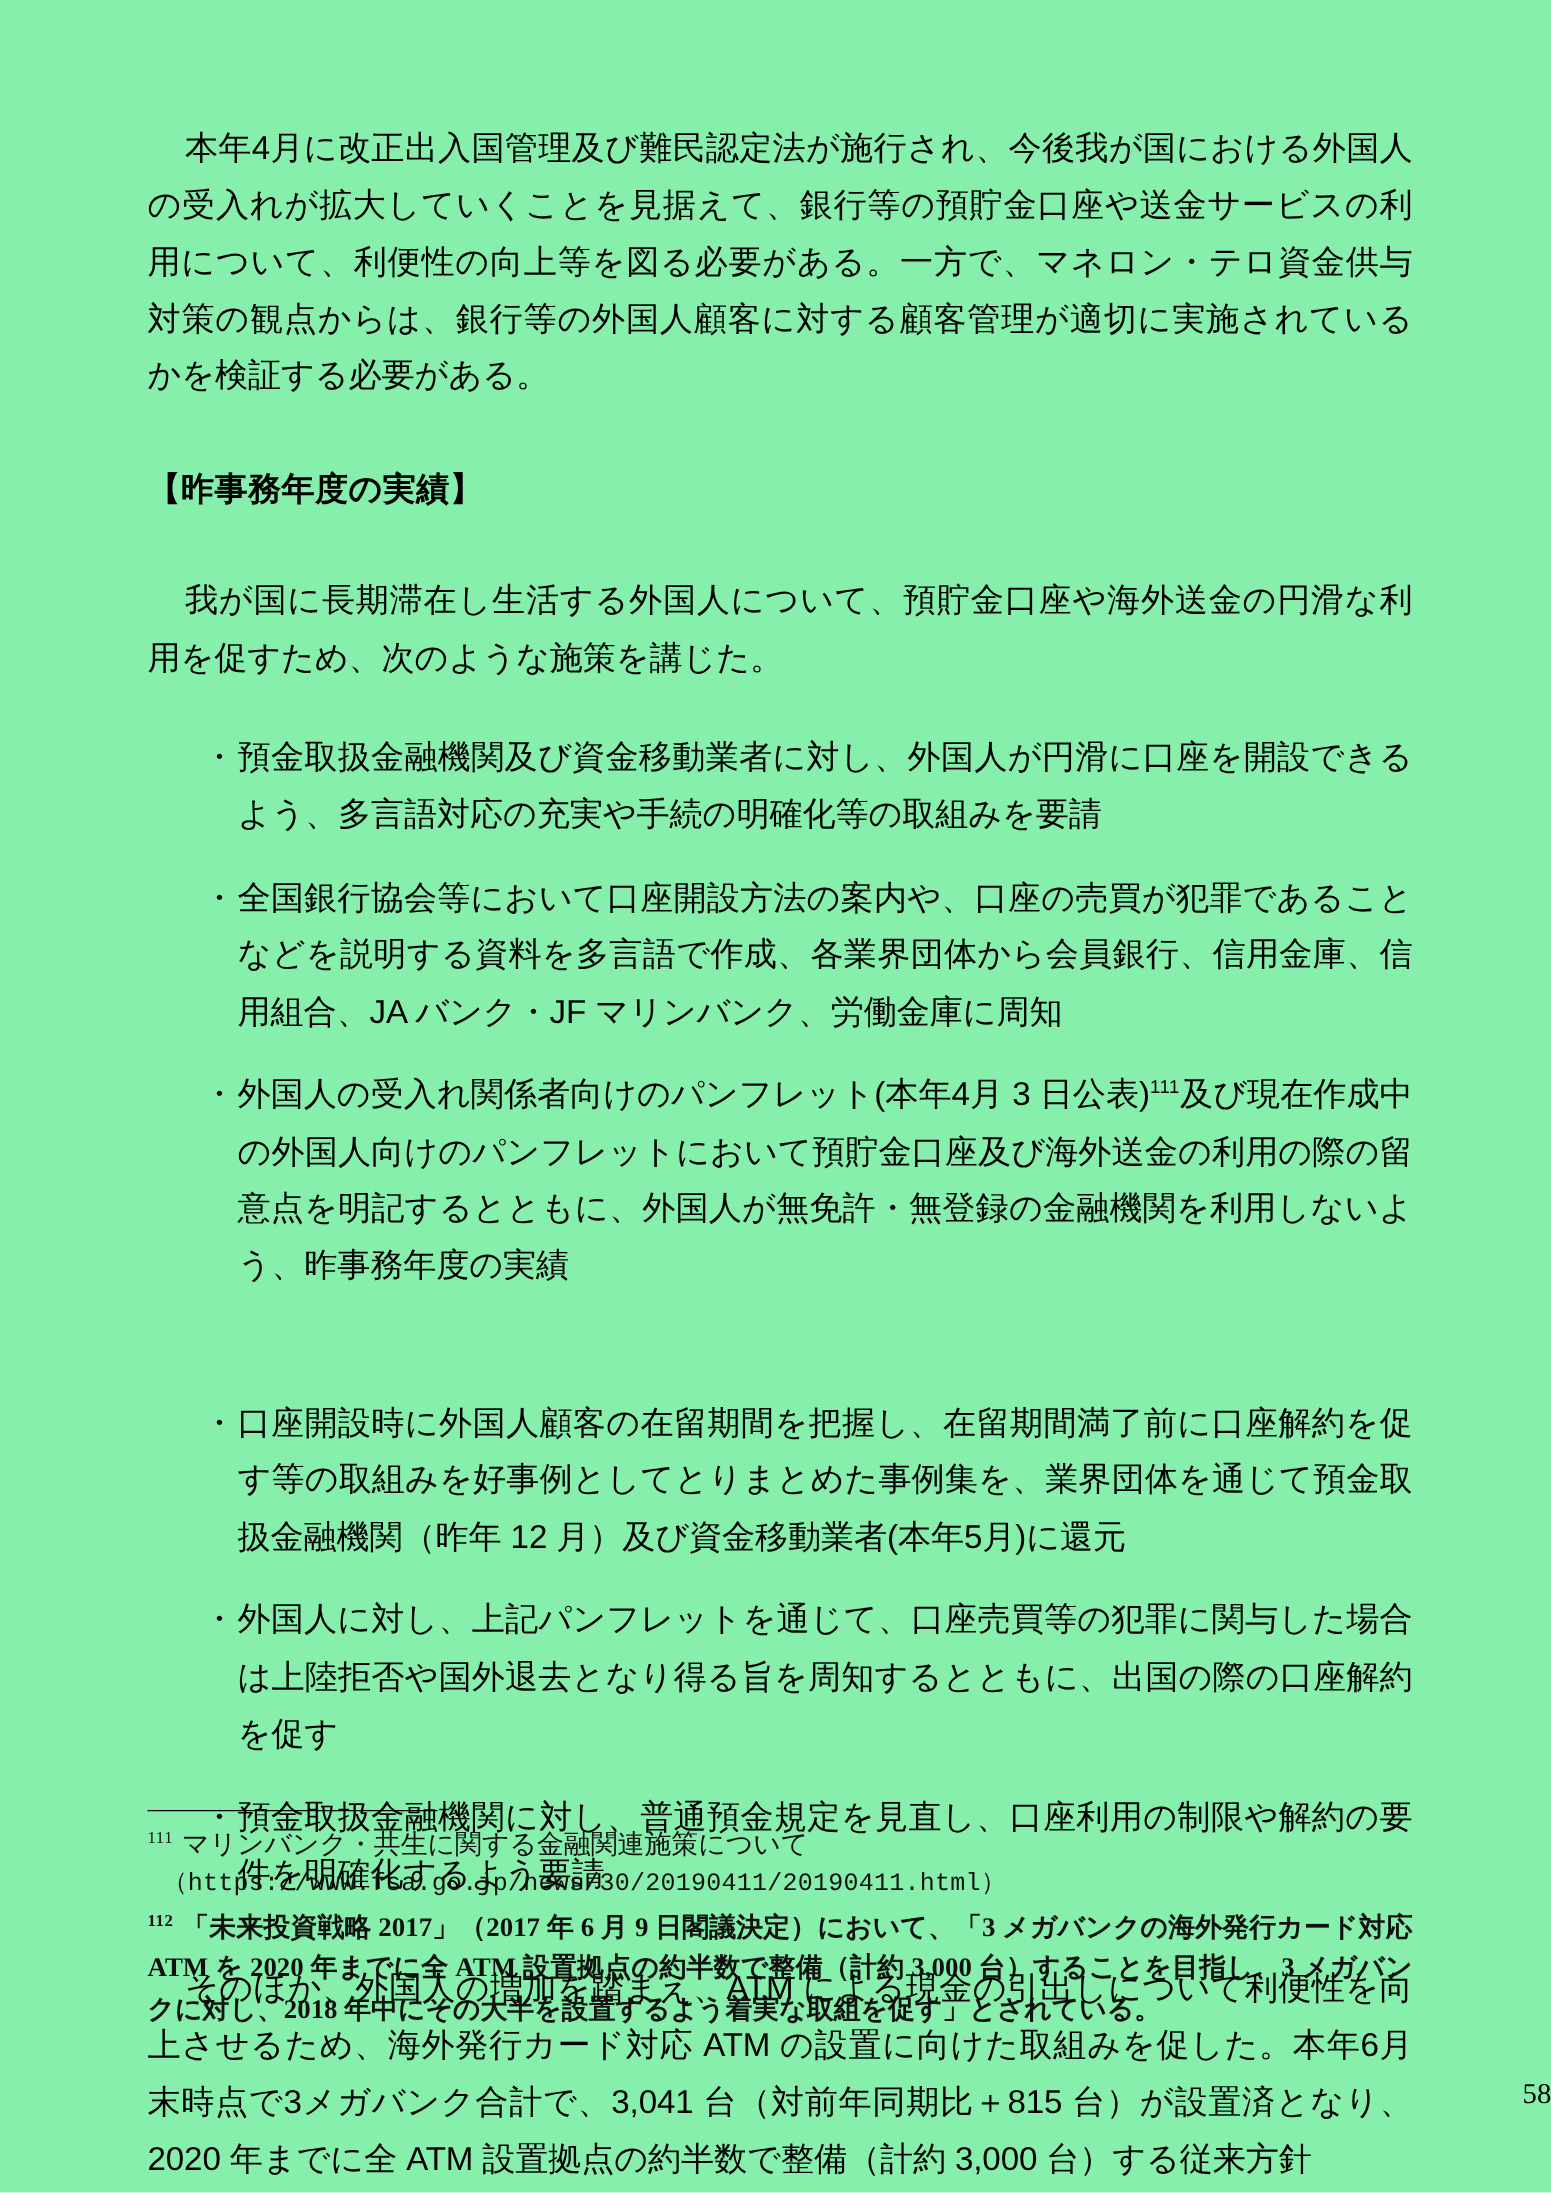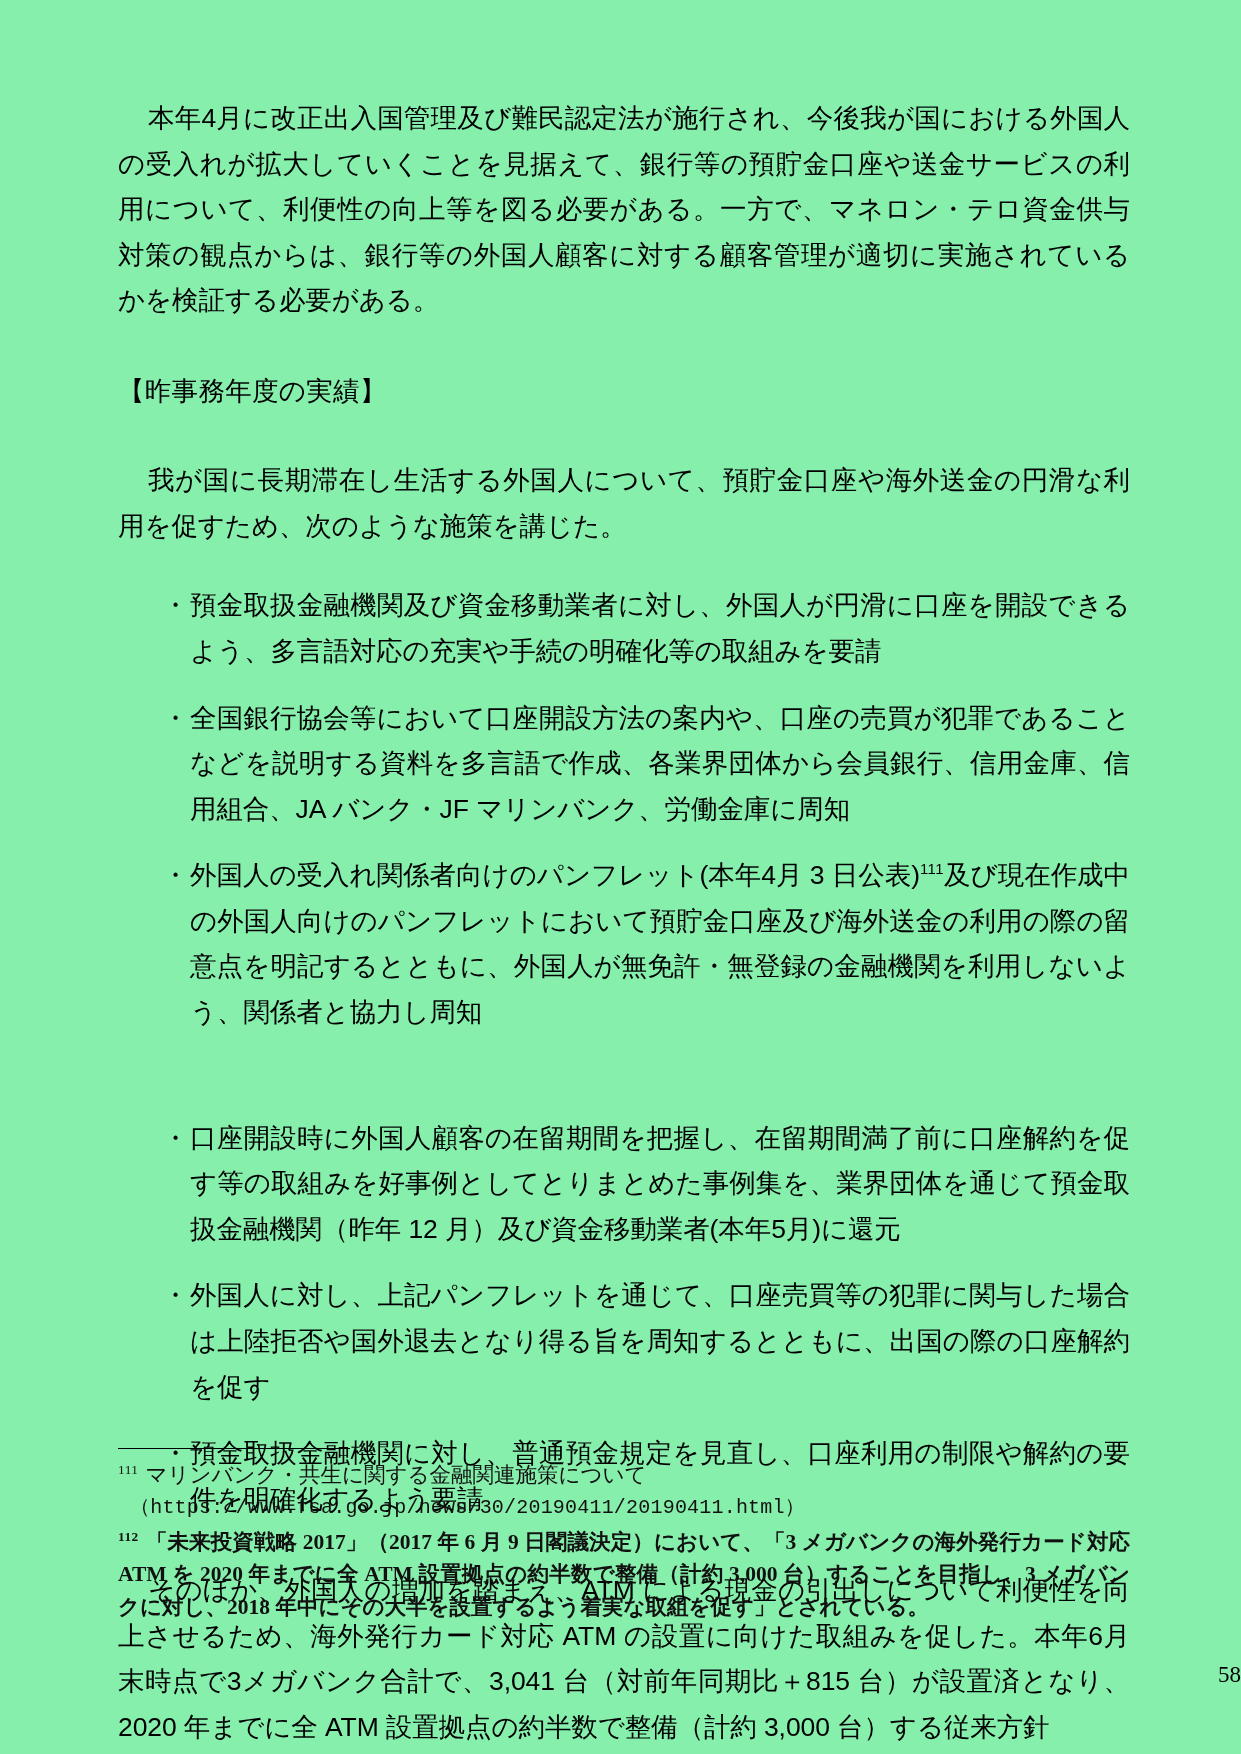--- a/index.html
+++ b/index.html
@@ -37,21 +37,21 @@
   }
   .para.indent {
     text-indent: 30px;
   }
   .gap-lg { height: 46px; }
   .gap-md { height: 34px; }
 
   .heading {
     font-size: 26.5px;
     line-height: 1.6;
-    font-weight: 400;
+    font-weight: 700;
     margin: 0;
     letter-spacing: 0.3px;
   }
 
   
   .bullets {
     margin: 0;
     padding: 0;
     list-style: none;
   }
@@ -156,21 +156,21 @@
       <li class="bullet">
         <span class="dot">・</span>
         <span>預金取扱金融機関及び資金移動業者に対し、外国人が円滑に口座を開設できるよう、多言語対応の充実や手続の明確化等の取組みを要請</span>
       </li>
       <li class="bullet">
         <span class="dot">・</span>
         <span>全国銀行協会等において口座開設方法の案内や、口座の売買が犯罪であることなどを説明する資料を多言語で作成、各業界団体から会員銀行、信用金庫、信用組合、JA バンク・JF マリンバンク、労働金庫に周知</span>
       </li>
       <li class="bullet">
         <span class="dot">・</span>
-        <span>外国人の受入れ関係者向けのパンフレット(本年4月 3 日公表)</span><sup class="fn">111</sup><span>及び現在作成中の外国人向けのパンフレットにおいて預貯金口座及び海外送金の利用の際の留意点を明記するとともに、外国人が無免許・無登録の金融機関を利用しないよう、関係者と協力し周知</span>
+        <span>外国人の受入れ関係者向けのパンフレット(本年4月 3 日公表)</span><sup class="fn">111</sup><span>及び現在作成中の外国人向けのパンフレットにおいて預貯金口座及び海外送金の利用の際の留意点を明記するとともに、外国人が無免許・無登録の金融機関を利用しないよう、昨事務年度の実績</span>
       </li>
     </ul>
 
     <div class="gap-lg"></div>
 
 
     <div class="gap-md"></div>
 
     <ul class="bullets">
       <li class="bullet">

